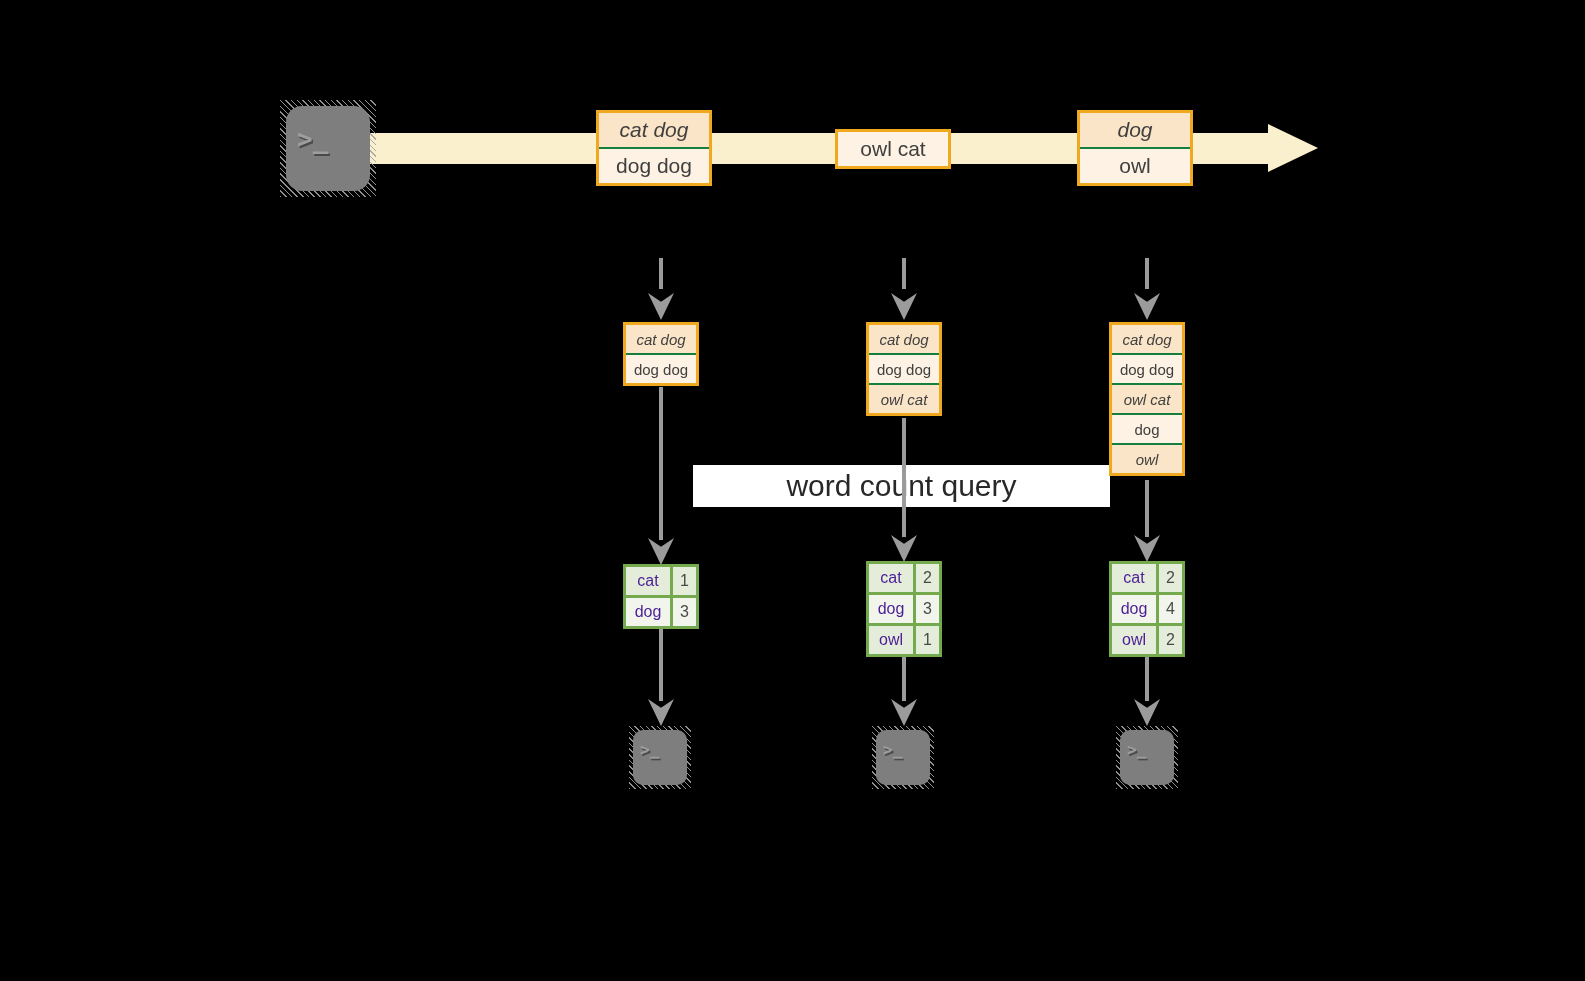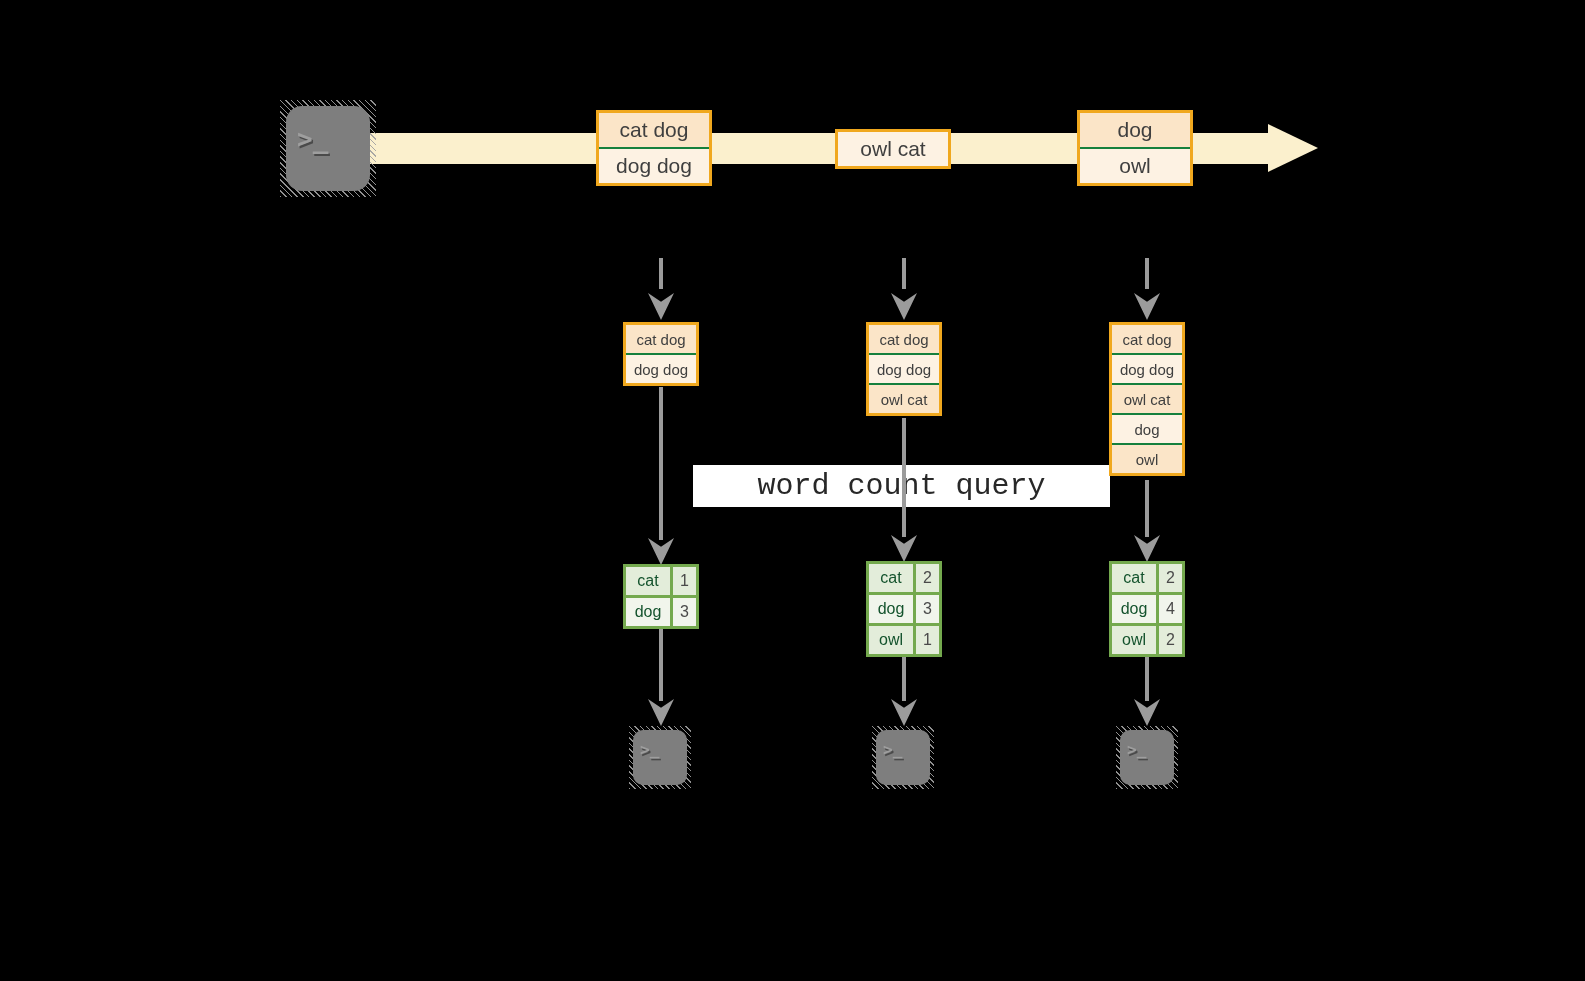--- a/index.html
+++ b/index.html
@@ -8,45 +8,45 @@
 
   
   .band{position:absolute;left:368px;top:133px;width:902px;height:31px;background:#FBF0CD;z-index:1;}
   .band-head{position:absolute;left:1268px;top:124px;width:50px;height:48px;background:#FBF0CD;
              clip-path:polygon(0 0,100% 50%,0 100%);z-index:1;}
 
   
   .abox{position:absolute;border:3px solid #F0A81E;z-index:2;background:#F0A81E;}
   .a-cell{display:flex;align-items:center;justify-content:center;color:#3F3F3F;border-top:2px solid #15803d;}
   .a-cell:first-child{border-top:none;}
-  .cell-dark{background:#FBE5C8;}
+  .cell-dark{background:#FBE5C8;font-style:italic;}
   .cell-light{background:#FDF2E3;}
   .stream-box{width:110px;}
   .stream-box .a-cell{height:34px;font-size:21px;}
   .stack{width:70px;z-index:5;}
   .stack .a-cell{height:28px;font-size:15px;}
 
   
   .vline{position:absolute;width:4px;background:#9B9B9B;z-index:4;}
   .dash{position:absolute;width:4px;height:31px;background:#9B9B9B;z-index:4;}
   .ahead{position:absolute;width:26px;height:27px;background:#9B9B9B;z-index:4;
          clip-path:polygon(0 0,50% 32%,100% 0,50% 100%);}
 
   
   .banner{position:absolute;left:693px;top:465px;width:417px;height:42px;background:#FFFFFF;z-index:3;
-          display:flex;align-items:center;justify-content:center;font-size:30px;color:#282828;font-family:Liberation Mono, monospace;}
+          display:flex;align-items:center;justify-content:center;font-size:30px;color:#282828;}
 
   
   .wc-table{position:absolute;width:70px;border:3px solid #74A94E;background:#74A94E;z-index:5;}
   .wc-row{display:flex;height:28px;border-top:3px solid #74A94E;}
   .wc-row:first-child{border-top:none;}
   .g-dark .wc-word,.g-dark .wc-count{background:#E3EDDA;}
   .g-light .wc-word,.g-light .wc-count{background:#F1F5EC;}
   .wc-word{width:44px;border-right:3px solid #74A94E;display:flex;align-items:center;justify-content:center;
-           font-size:16px;color:#14532d;}
+           font-size:16px;color:#4c1d95;}
   .wc-count{flex:1;display:flex;align-items:center;justify-content:center;font-size:16px;color:#4A4A4A;}
 
   
   .term{position:absolute;z-index:5;
         background:repeating-linear-gradient(45deg, rgba(160,160,160,.9) 0 1px, rgba(0,0,0,0) 1px 4px);}
   .term-inner{position:absolute;background:#7E7E7E;}
   .term-lg{left:280px;top:100px;width:96px;height:97px;}
   .term-lg .term-inner{inset:6px;border-radius:16px;}
   .term-sm{width:62px;height:63px;}
   .term-sm .term-inner{inset:4px;border-radius:10px;}

